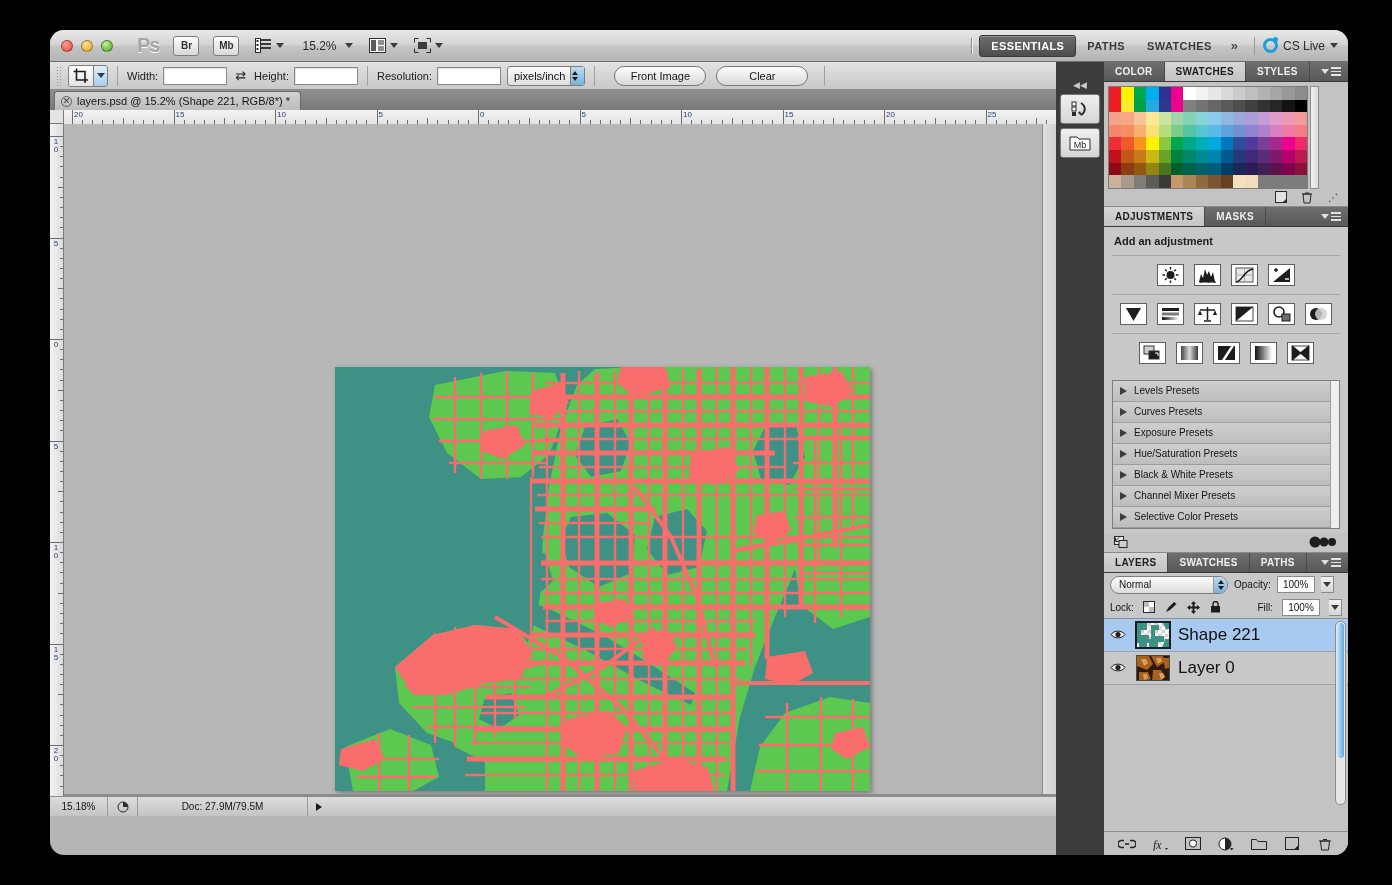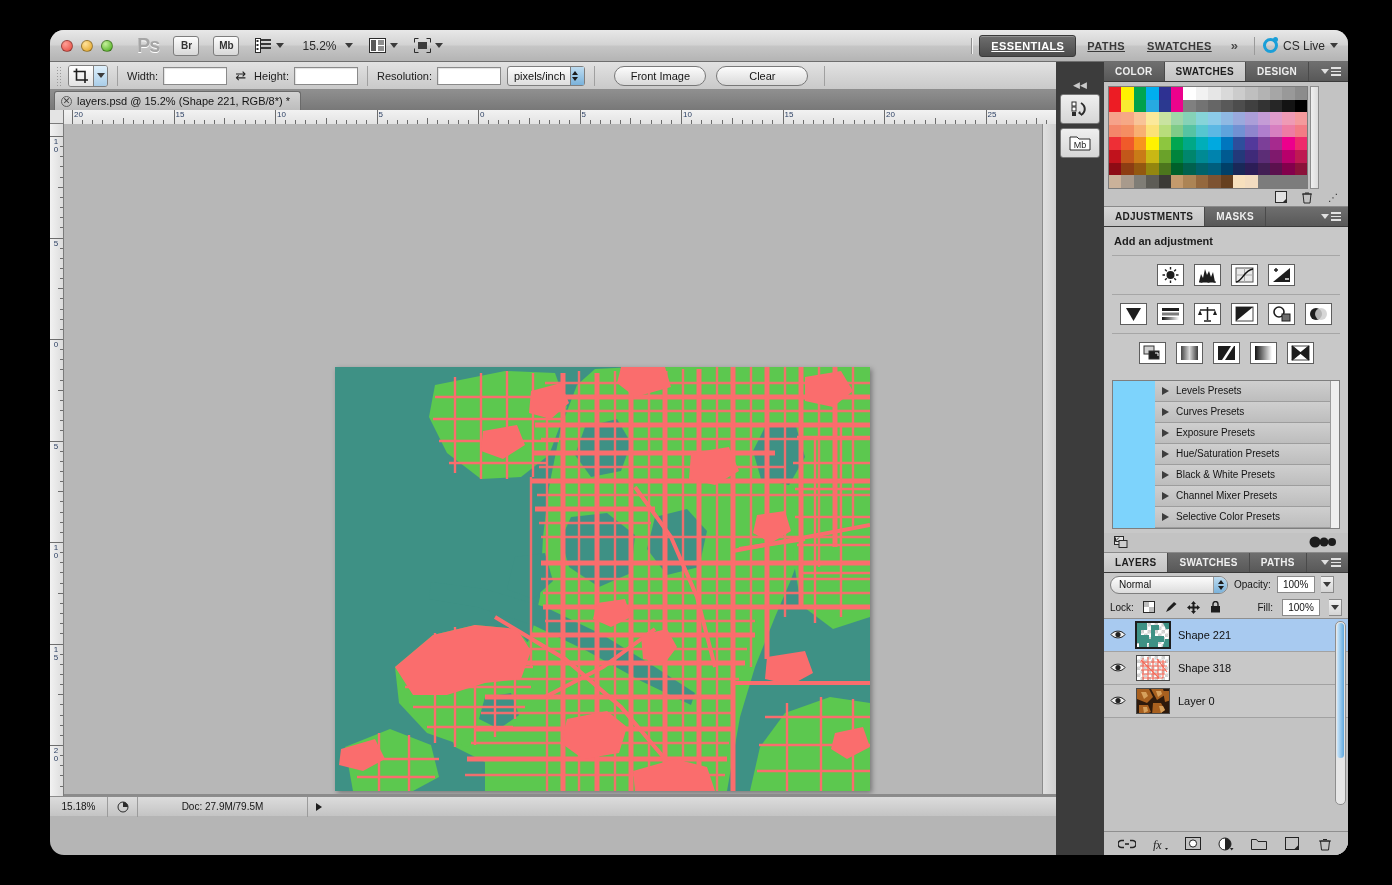--- a/index.html
+++ b/index.html
@@ -42,21 +42,21 @@
   .tb-glyph{width:17px;height:15px;position:relative;}
   .caret{width:0;height:0;border-left:4px solid transparent;border-right:4px solid transparent;border-top:5px solid #3b3b3b;}
   .zoomval{margin-left:18px;font-size:12px;color:#2a2a2a;}
   .ws-wrap{
     margin-left:auto;display:flex;align-items:center;height:22px;
     padding-right:10px;
   }
   .grip{width:2px;height:16px;border-left:1px solid #8e8e8e;border-right:1px solid #f1f1f1;margin-right:6px;}
   .ws-btn{
     font-size:11px;font-weight:bold;letter-spacing:.4px;color:#3a3a3a;
-    padding:4px 11px;border-radius:3px;text-decoration:underline;
+    padding:4px 11px;border-radius:3px;
   }
   .ws-btn.active{
     background:linear-gradient(to bottom,#6e6e6e,#4c4c4c);
     color:#fff;border:1px solid #3a3a3a;
     box-shadow:inset 0 1px 0 rgba(255,255,255,.25);
   }
   .chev{font-size:13px;font-weight:bold;color:#4a4a4a;padding:0 8px;}
   .vdiv{width:1px;height:18px;background:#9a9a9a;margin:0 8px;}
   .cslive{display:flex;align-items:center;gap:5px;font-size:12px;color:#2a2a2a;}
   .cs-ring{
@@ -204,21 +204,21 @@
   
   .adj-body{background:#c8c8c8;flex:0 0 auto;padding:6px 8px 8px 8px;}
   .adj-title{font-size:11px;font-weight:bold;color:#1d1d1d;padding:2px 0 6px 2px;}
   .adj-rule{height:1px;background:#a6a6a6;margin:2px 0 8px 0;}
   .adj-row{display:flex;justify-content:center;gap:10px;margin-bottom:8px;}
   .adj-ico{
     width:27px;height:22px;border:1px solid #5e5e5e;background:#fff;
     display:flex;align-items:center;justify-content:center;overflow:hidden;
   }
   .presets{background:#c8c8c8;padding:0 8px 4px 8px;}
-  .preset-box{border:1px solid #7e7e7e;background:#7dd3fc;display:flex;padding-left:42px;}
+  .preset-box{border:1px solid #7e7e7e;background:#be185d;display:flex;}
   .preset-list{flex:1;}
   .preset-row{
     height:21px;display:flex;align-items:center;gap:7px;padding-left:7px;
     border-bottom:1px solid #9d9d9d;background:linear-gradient(to bottom,#cfcfcf,#bdbdbd);
     font-size:10px;color:#141414;
   }
   .tri{width:0;height:0;border-top:4.5px solid transparent;border-bottom:4.5px solid transparent;border-left:7px solid #3d3d3d;}
   .preset-scroll{width:9px;background:#efefef;border-left:1px solid #9d9d9d;}
   .adj-foot{
     height:20px;background:#c3c3c3;display:flex;align-items:center;justify-content:space-between;
@@ -248,21 +248,21 @@
   .layer-row{
     height:33px;display:flex;align-items:center;gap:8px;padding-left:4px;
     border-bottom:1px solid #a2a2a2;background:#c8c8c8;
   }
   .layer-row.sel{background:#a8caf0;}
   .eye{width:20px;display:flex;align-items:center;justify-content:center;}
   .thumb{
     width:34px;height:26px;border:1px solid #4a4a4a;background:#fff;position:relative;overflow:hidden;
   }
   .thumb.active{outline:2px solid #1d1d1d;outline-offset:-1px;}
-  .layer-name{font-size:11px;color:#111;}
+  .layer-name{font-size:17px;color:#111;}
   .checker{
     position:absolute;inset:0;
     background-image:
       linear-gradient(45deg,#cfcfcf 25%,transparent 25%,transparent 75%,#cfcfcf 75%),
       linear-gradient(45deg,#cfcfcf 25%,transparent 25%,transparent 75%,#cfcfcf 75%);
     background-size:7px 7px;background-position:0 0,3.5px 3.5px;background-color:#fff;
   }
   .lay-scroll{
     position:absolute;right:2px;top:2px;width:11px;bottom:26px;
     background:#e6e6e6;border:1px solid #8e8e8e;border-radius:5px;
@@ -800,21 +800,21 @@
           <text x="11" y="14" font-size="9" font-family="Liberation Sans" text-anchor="middle" fill="#1d1d1d">Mb</text>
         </svg>
       </div>
     </div>
 
     <div class="panels">
 
       <div class="panel-tabs">
         <div class="ptab">COLOR</div>
         <div class="ptab active">SWATCHES</div>
-        <div class="ptab">DESIGN</div>
+        <div class="ptab">STYLES</div>
         <div class="pmenu">
           <span class="caret" style="border-top-color:#e0e0e0"></span>
           <span class="hamb">
               <i></i>
               <i></i>
               <i></i>
             </span>
         </div>
       </div>
       <div class="swatch-body">
@@ -1250,39 +1250,20 @@
               <span class="layer-name">Shape 221</span>
             </div>
             <div class="layer-row">
               <span class="eye">
                 <svg width="16" height="11" viewBox="0 0 16 11">
                   <path d="M1 5.5 C4 1 12 1 15 5.5 C12 10 4 10 1 5.5 Z" fill="#f0f0f0" stroke="#222"></path>
                   <circle cx="8" cy="5.5" r="2.6" fill="#222"></circle>
                 </svg>
               </span>
               <span class="thumb">
-                <div class="checker"></div>
-                <svg width="34" height="26" viewBox="0 0 34 26" style="position:absolute;inset:0">
-                  <g stroke="#f4614f" stroke-width="1.1" fill="none" opacity=".95">
-                    <path d="M6 2 v22 M11 1 v24 M16 2 v22 M21 3 v20 M26 4 v18"></path>
-                    <path d="M3 6 h26 M3 10 h27 M4 14 h25 M5 18 h23 M6 22 h20"></path>
-                    <path d="M4 4 L22 22 M20 3 L30 16"></path>
-                  </g>
-                </svg>
-              </span>
-              <span class="layer-name">Shape 318</span>
-            </div>
-            <div class="layer-row">
-              <span class="eye">
-                <svg width="16" height="11" viewBox="0 0 16 11">
-                  <path d="M1 5.5 C4 1 12 1 15 5.5 C12 10 4 10 1 5.5 Z" fill="#f0f0f0" stroke="#222"></path>
-                  <circle cx="8" cy="5.5" r="2.6" fill="#222"></circle>
-                </svg>
-              </span>
-              <span class="thumb">
                 <div style="position:absolute;inset:0;background:#2e1a0c"></div>
                 <svg width="34" height="26" viewBox="0 0 34 26" style="position:absolute;inset:0">
                   <g fill="#a8601f">
                     <path d="M0 0 h12 l4 8 l-6 6 l-10 -4 Z"></path>
                     <path d="M14 0 h12 l2 6 l-8 5 Z"></path>
                     <path d="M26 2 h8 v9 l-6 2 Z"></path>
                     <path d="M2 16 h9 l3 7 l-8 3 h-4 Z"></path>
                     <path d="M16 14 h8 l4 7 l-7 5 h-6 Z"></path>
                   </g>
                   <g fill="#d6a05c">

